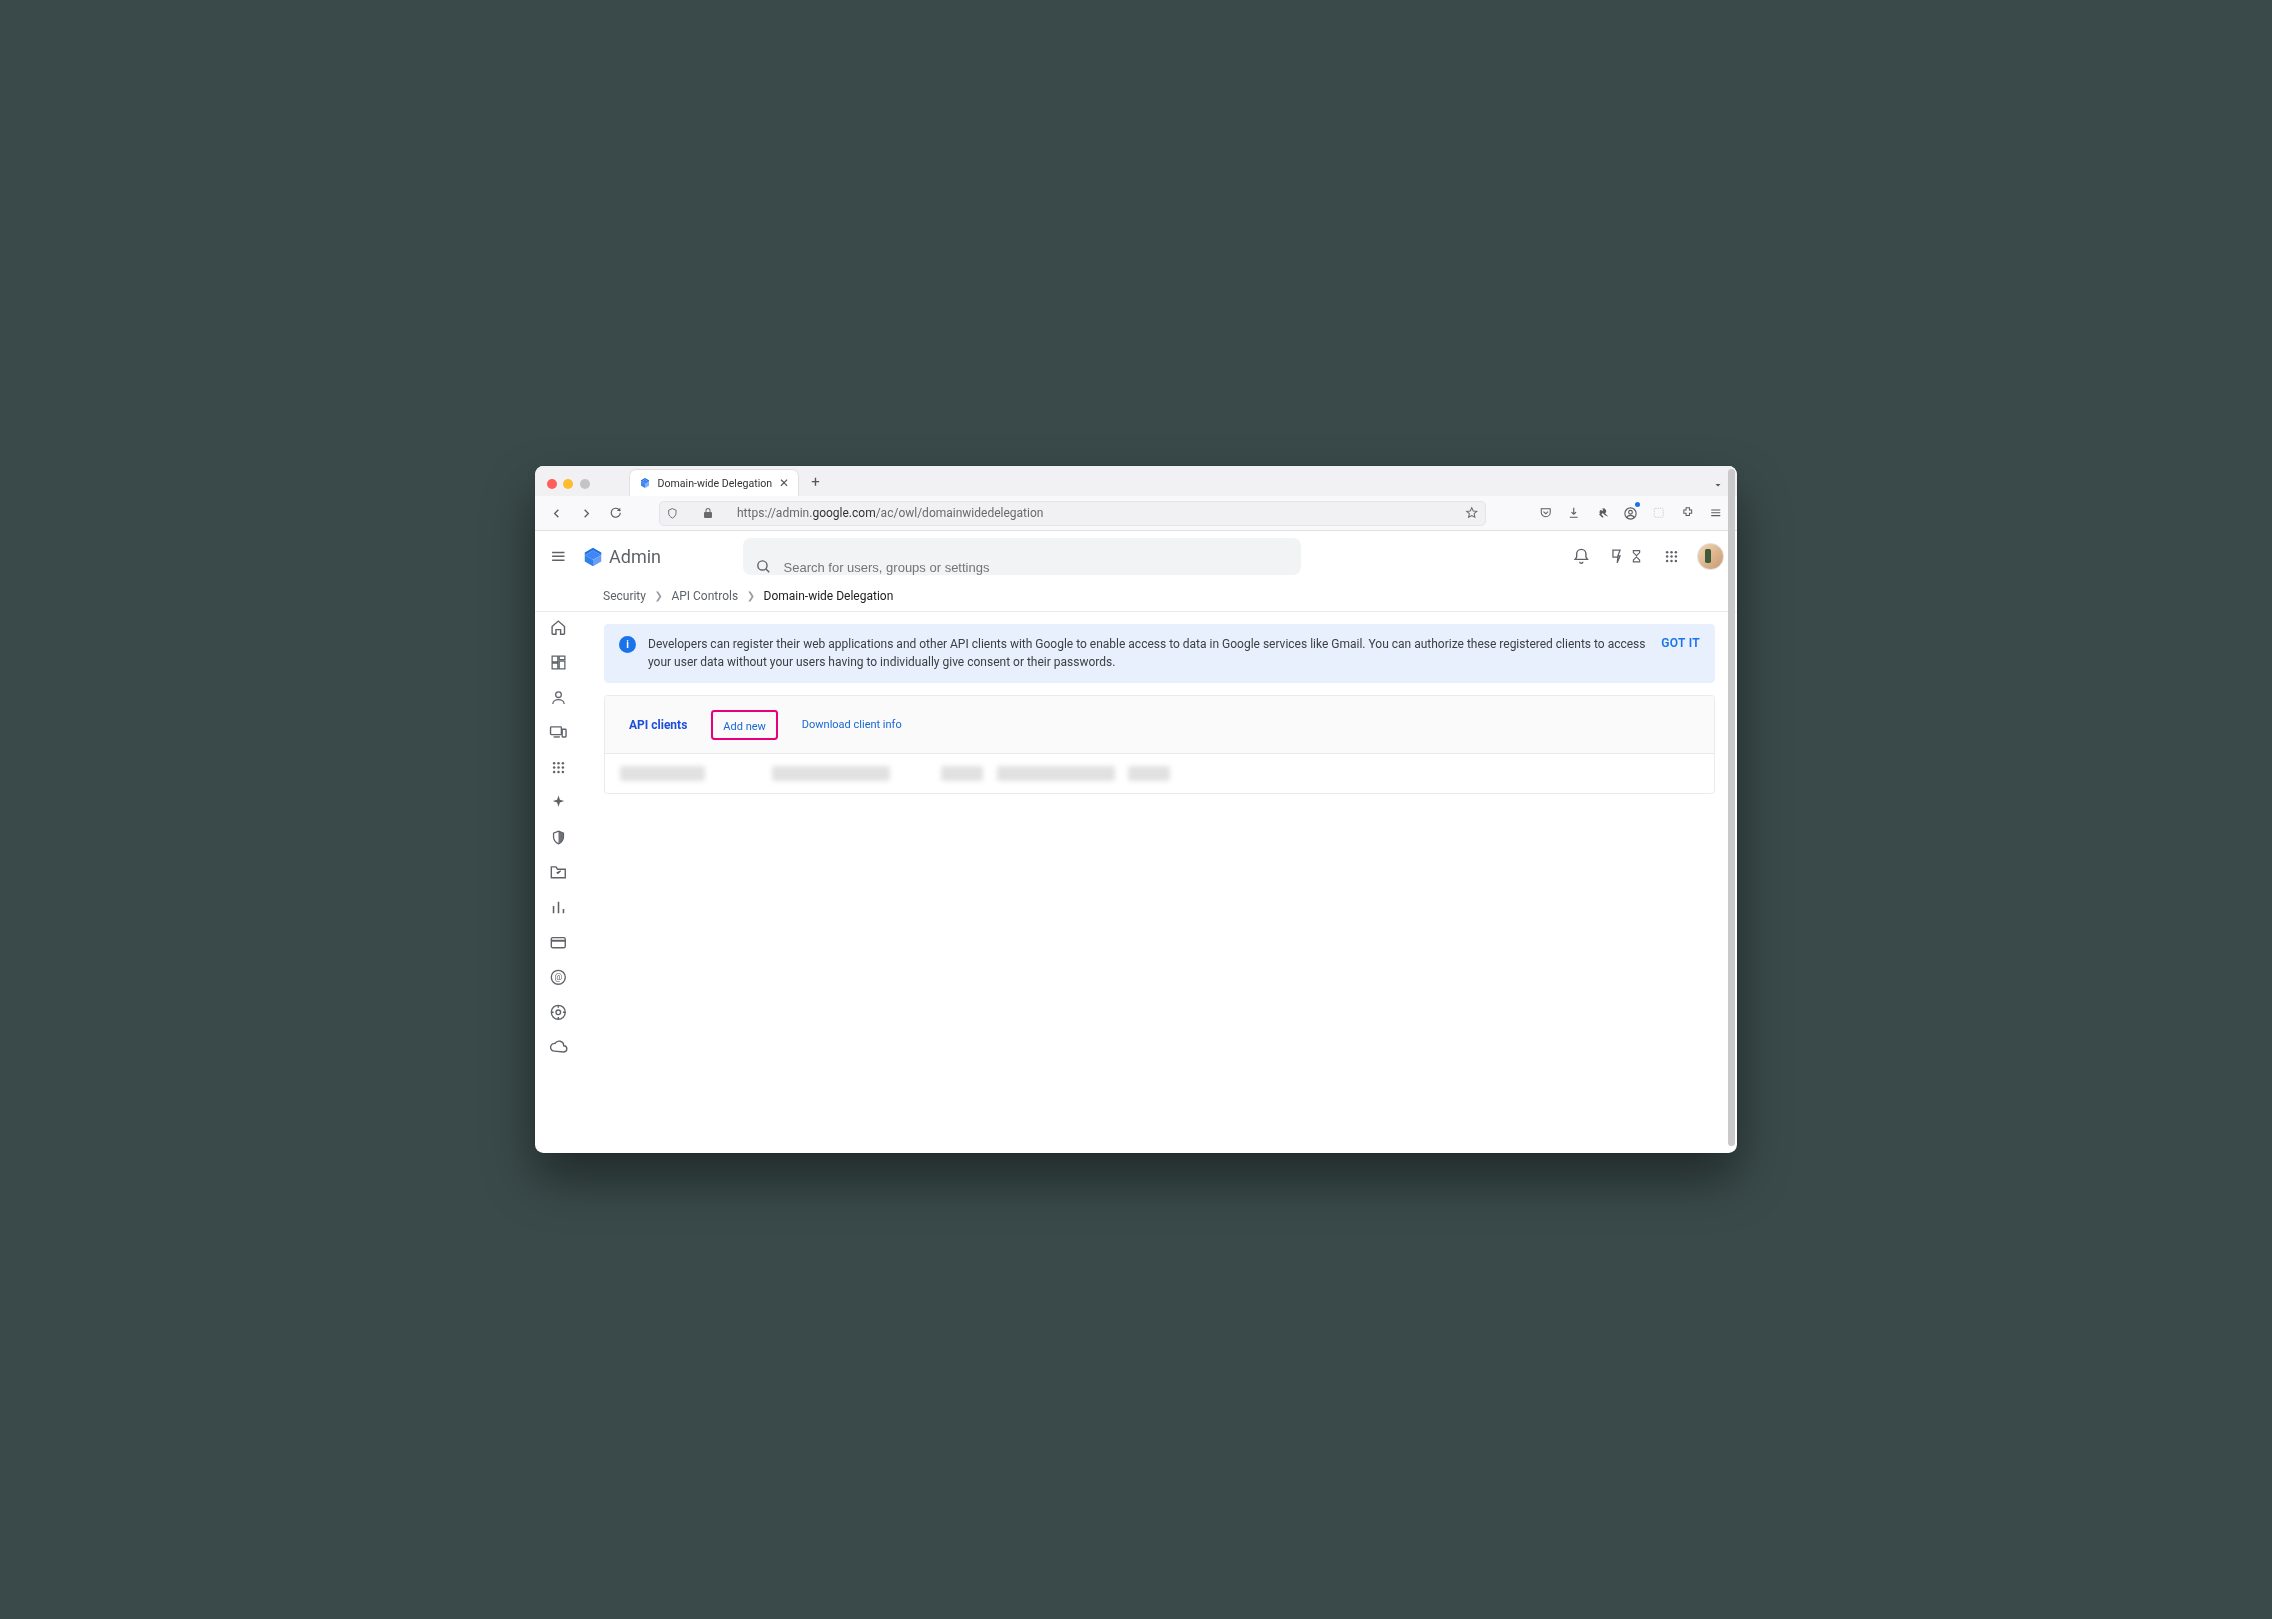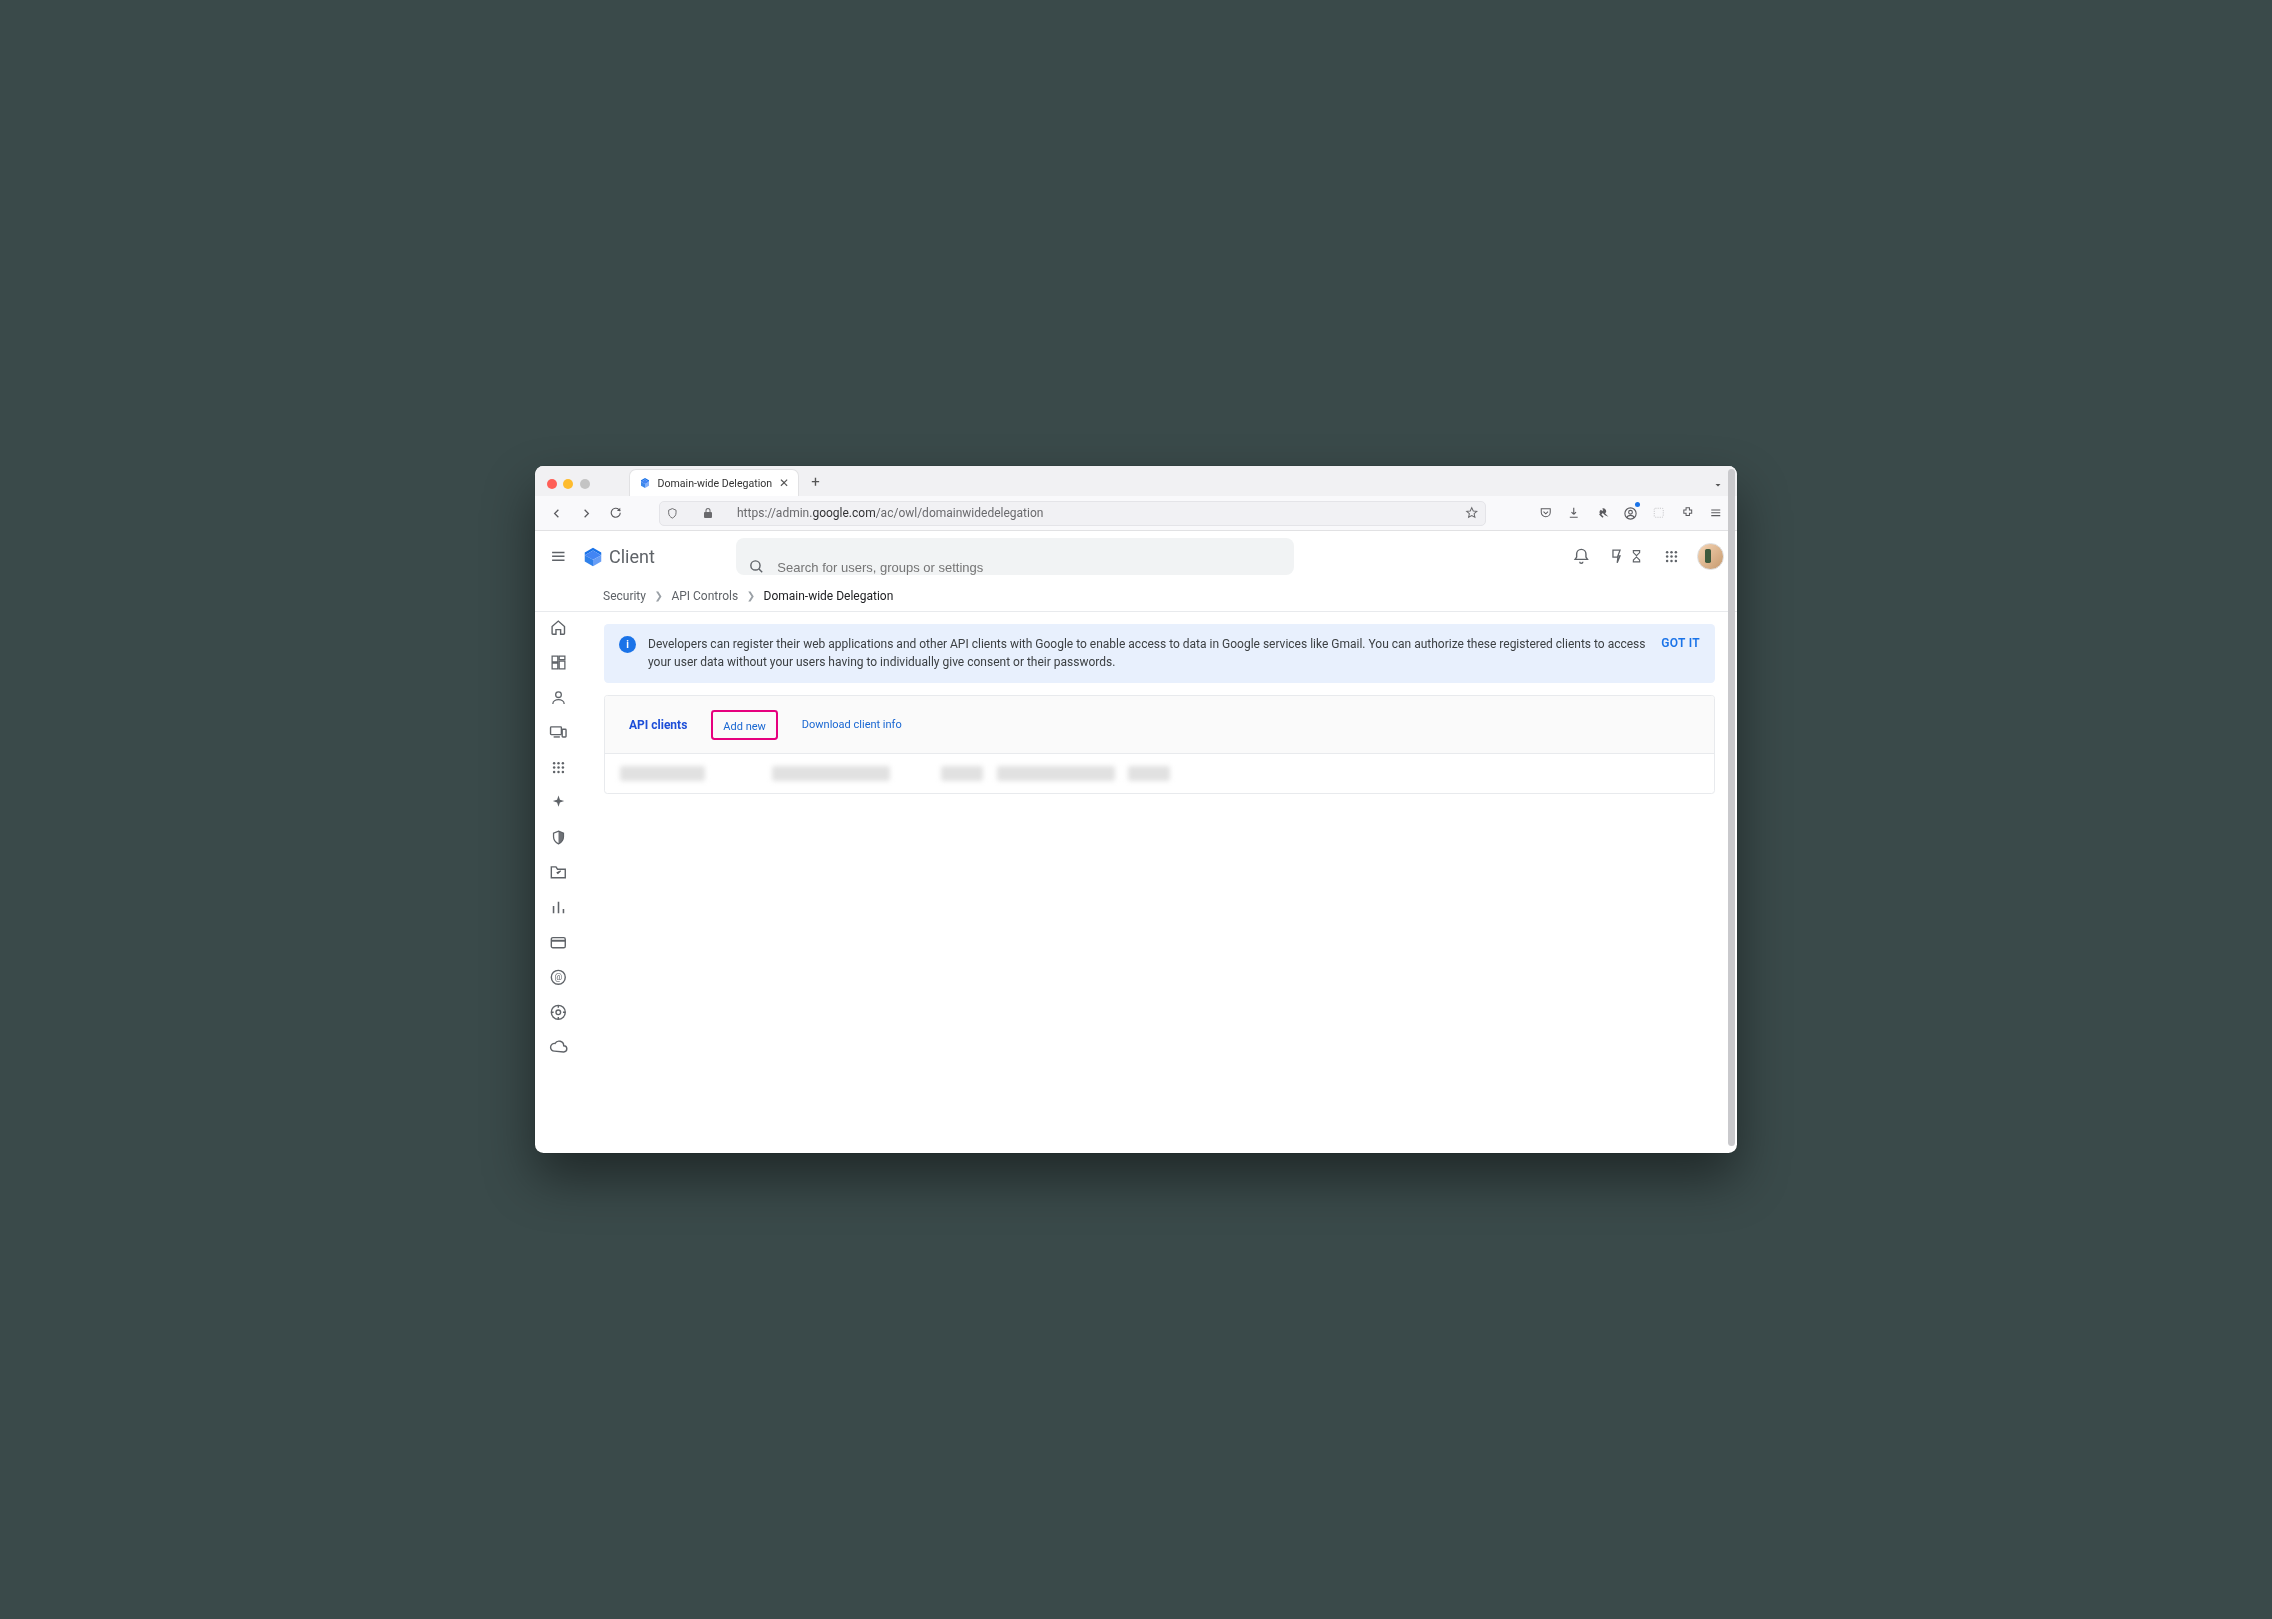--- a/index.html
+++ b/index.html
@@ -343,21 +343,21 @@
           <path stroke="#5f6368" stroke-width="2" d="M4 7h16M4 12h16M4 17h16"></path>
         </svg>
     </div>
     <div class="logo-wrap">
       <svg class="logo-shape" viewBox="0 0 24 24">
         <path fill="#1a73e8" d="M12 2l9 5v3l-9-5-9 5V7z"></path>
         <path fill="#4285f4" d="M3 10l9-5 9 5-9 5z"></path>
         <path fill="#1a73e8" d="M3 10v7l9 5v-7z" opacity="0.9"></path>
         <path fill="#669df6" d="M21 10v7l-9 5v-7z"></path>
       </svg>
-      <span class="app-name">Client</span>
+      <span class="app-name">Admin</span>
     </div>
     <div class="searchbar">
       <svg width="17" height="17" viewBox="0 0 24 24">
           <circle cx="10.5" cy="10.5" r="6.5" fill="none" stroke="#5f6368" stroke-width="2"></circle>
           <path stroke="#5f6368" stroke-width="2" d="M20 20l-4.5-4.5"></path>
         </svg>
       <input placeholder="Search for users, groups or settings" style="">
     </div>
     <div class="hdr-right">
       <div class="hdr-icon">

